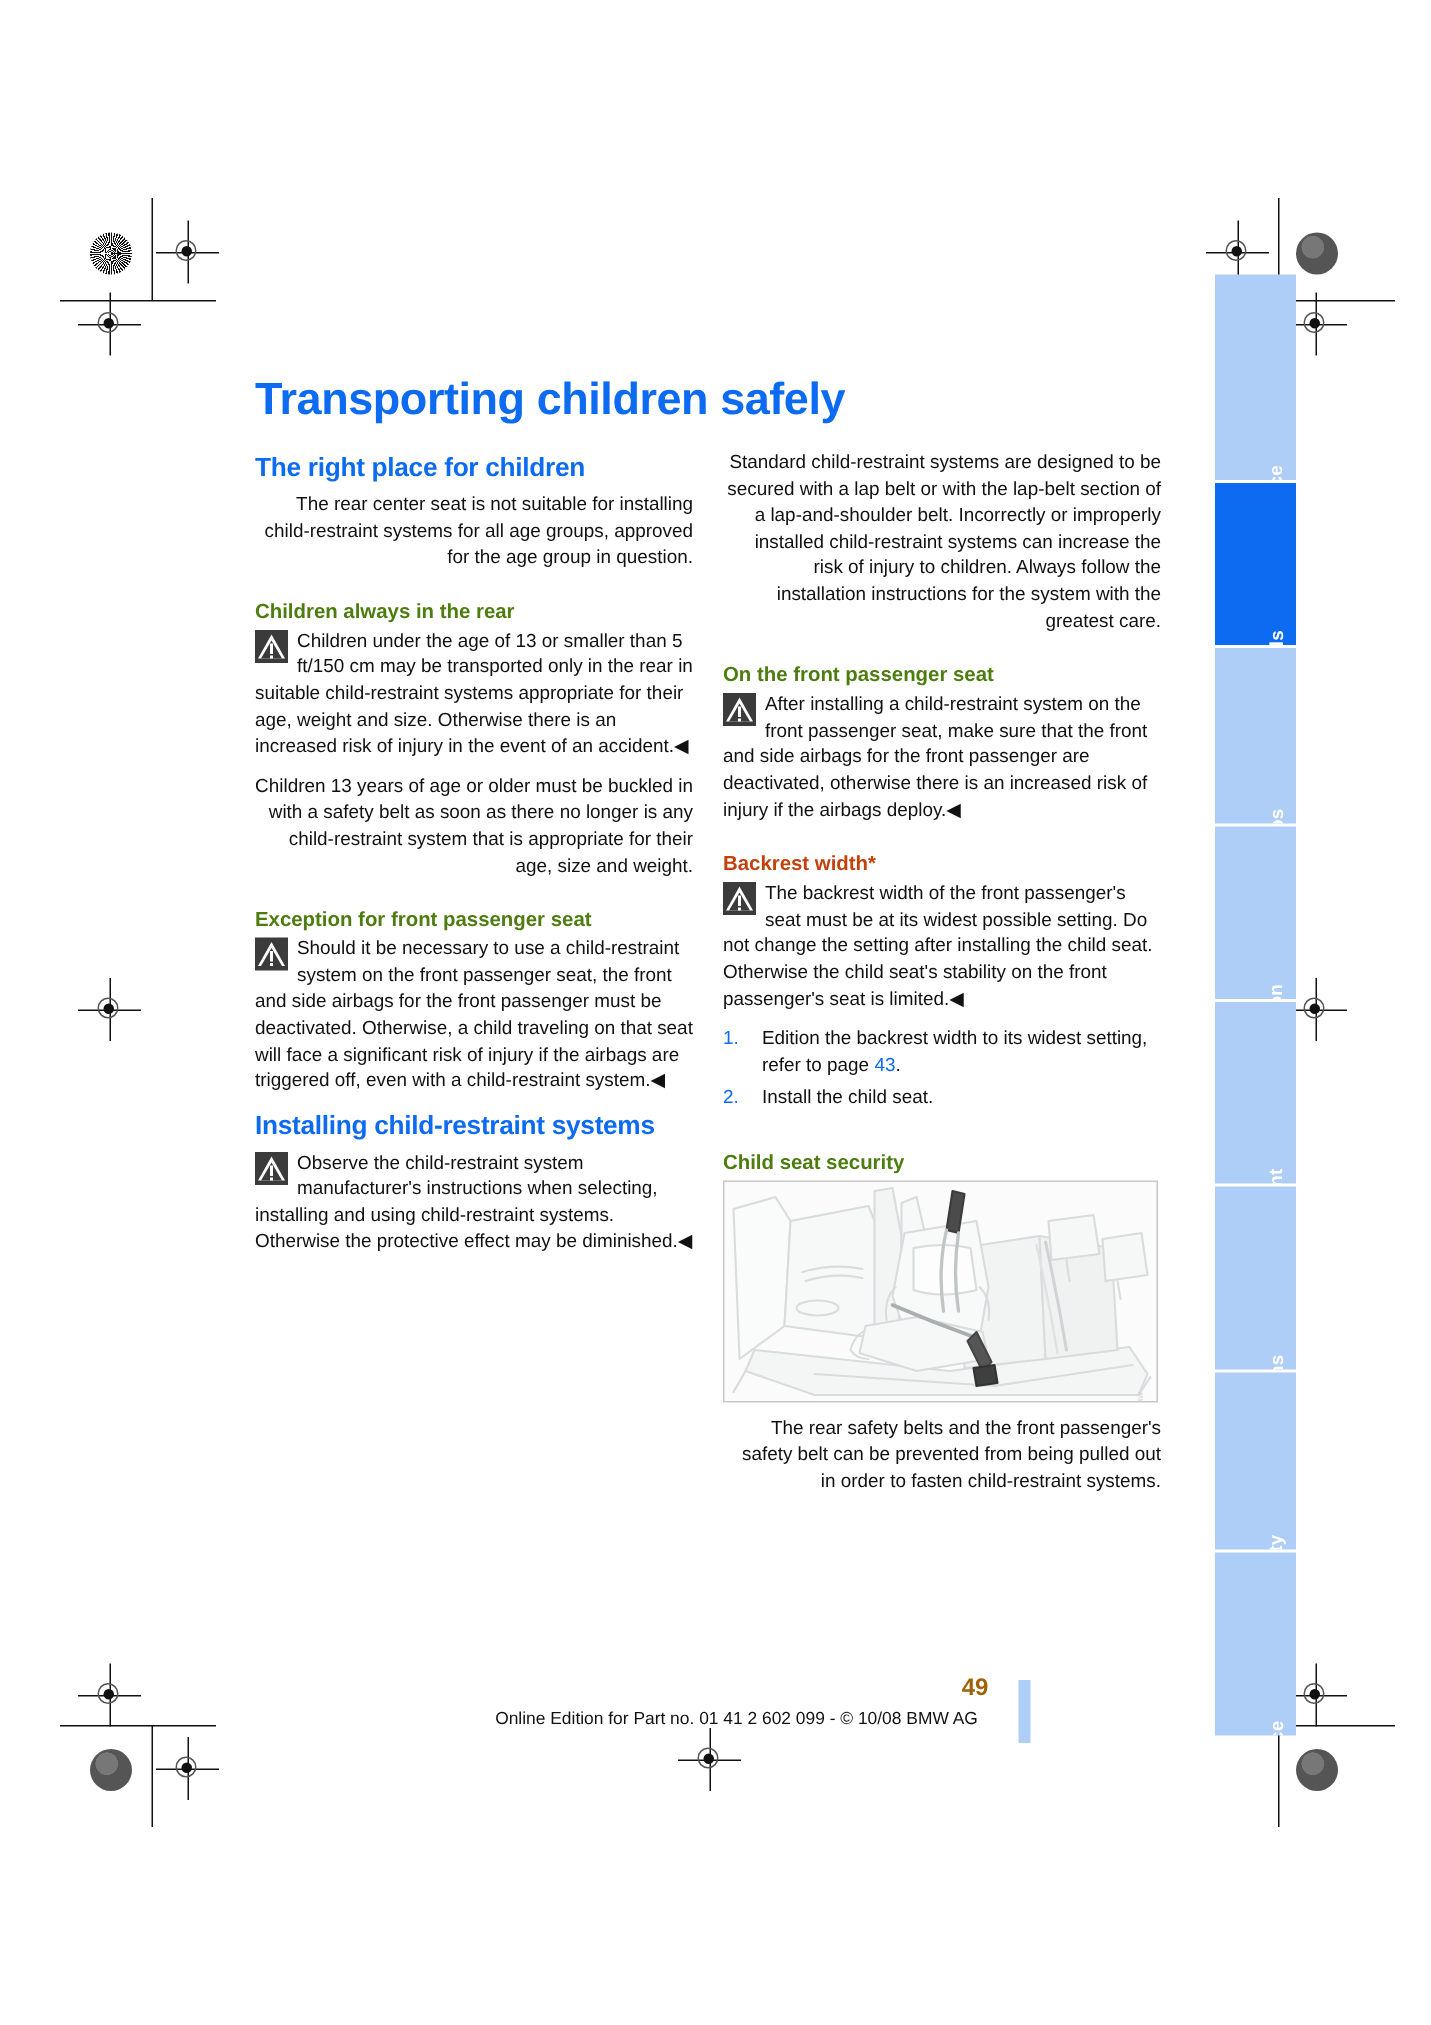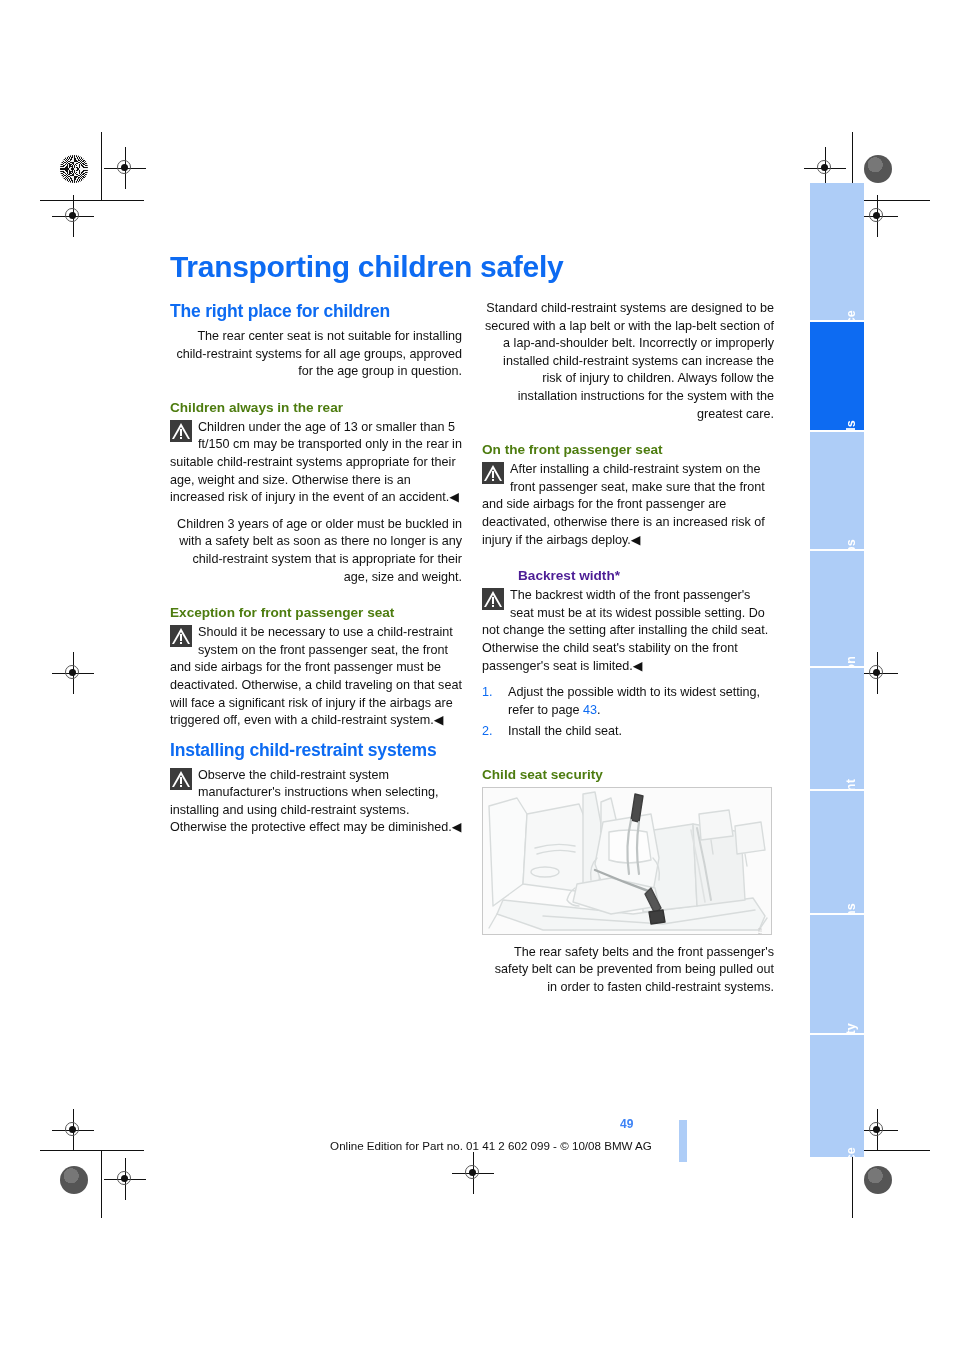--- a/index.html
+++ b/index.html
@@ -146,22 +146,21 @@
     letter-spacing: -0.2px;
   }
   h3.sub {
     font-size: 13.6px;
     font-weight: bold;
     color: #4d7c0f;
     margin: 18px 0 3px 0;
     line-height: 17px;
   }
   h3.sub.light {
-    color: #4c1d95;
-    margin-left: 36px;
+    color: #c2410c;
   }
   p.body {
     margin: 0 0 9px 0;
     text-align: right;
   }
 
   
   .warn {
     margin: 0 0 9px 0;
     overflow: hidden;
@@ -253,24 +252,24 @@
     white-space: nowrap;
     letter-spacing: 0.4px;
   }
 
   
   #page-number {
     position: absolute;
     left: 620px;
     top: 1105px;
     width: 60px;
-    text-align: left;
-    font-size: 12px;
+    text-align: center;
+    font-size: 16px;
     font-weight: bold;
-    color: #3b82f6;
+    color: #a16207;
   }
   #footer-line {
     position: absolute;
     left: 291px;
     top: 1127px;
     width: 400px;
     text-align: center;
     font-size: 11.6px;
     color: #111;
     white-space: nowrap;
@@ -409,21 +408,21 @@
       <div class="warn">
         <span class="warn-icon">
           <span class="tri"></span>
             <span class="tri-inner"></span>
             <span class="bang"></span>
             <span class="bang-dot"></span>
         </span>
         <span>Children under the age of 13 or smaller than 5 ft/150 cm may be transported only in the rear in suitable child-restraint systems appropriate for their age, weight and size. Otherwise there is an increased risk of injury in the event of an accident.◀</span>
       </div>
 
-      <p class="body">Children 3 years of age or older must be buckled in with a safety belt as soon as there no longer is any child-restraint system that is appropriate for their age, size and weight.</p>
+      <p class="body">Children 13 years of age or older must be buckled in with a safety belt as soon as there no longer is any child-restraint system that is appropriate for their age, size and weight.</p>
 
       <h3 class="sub">Exception for front passenger seat</h3>
 
       <div class="warn">
         <span class="warn-icon">
           <span class="tri"></span>
             <span class="tri-inner"></span>
             <span class="bang"></span>
             <span class="bang-dot"></span>
         </span>
@@ -468,21 +467,21 @@
           <span class="tri"></span>
             <span class="tri-inner"></span>
             <span class="bang"></span>
             <span class="bang-dot"></span>
         </span>
         <span>The backrest width of the front passenger's seat must be at its widest possible setting. Do not change the setting after installing the child seat. Otherwise the child seat's stability on the front passenger's seat is limited.◀</span>
       </div>
 
       <ol class="steps">
         <li>
-          <span class="num">1.</span><span>Adjust the possible width to its widest setting, refer to page </span><span class="pgref">43</span><span>.</span>
+          <span class="num">1.</span><span>Edition the backrest width to its widest setting, refer to page </span><span class="pgref">43</span><span>.</span>
         </li>
         <li>
           <span class="num">2.</span><span>Install the child seat.</span>
         </li>
       </ol>
 
       <h3 class="sub" style="margin-top:25px;">Child seat security</h3>
 
       <div class="figure">
         <svg width="288" height="146" viewBox="0 0 288 146">

